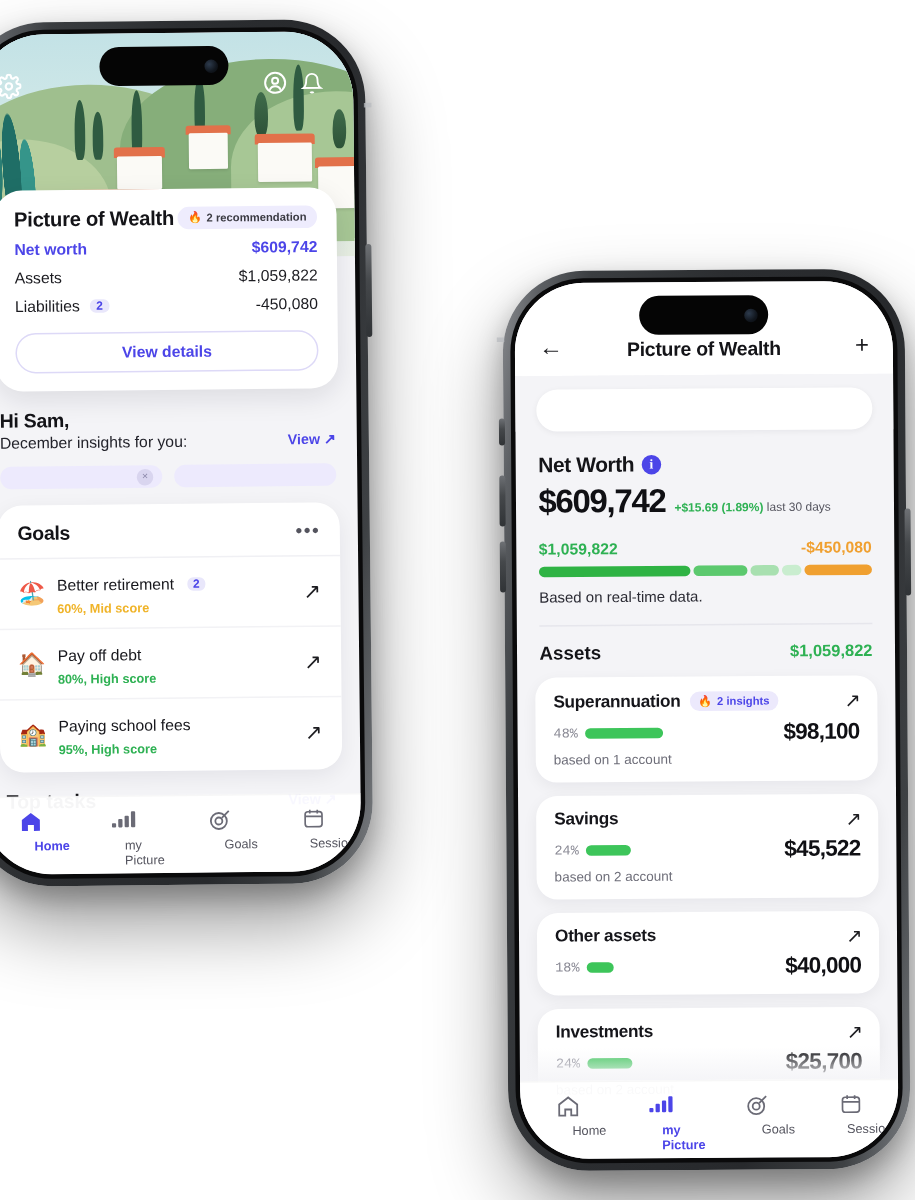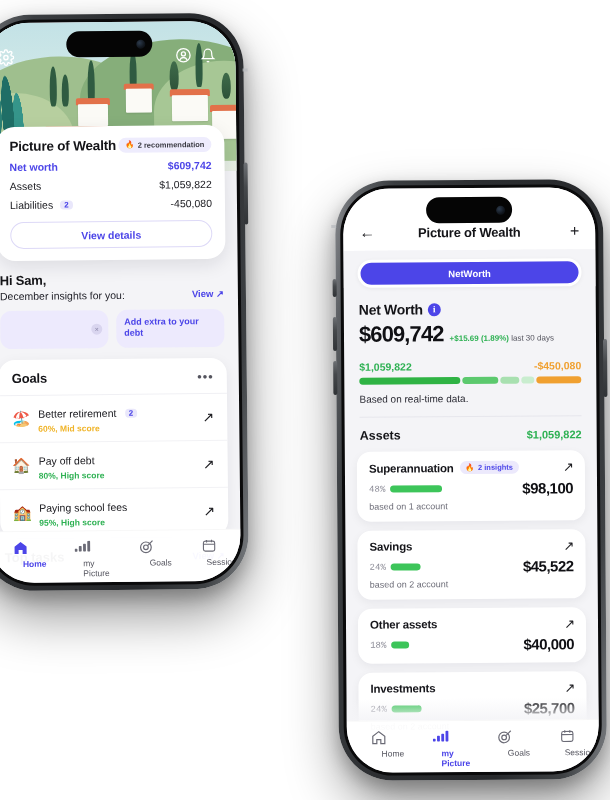--- a/index.html
+++ b/index.html
@@ -361,21 +361,20 @@
               <span class="greet-sub">December insights for you:</span>
               <span class="greet-view">View ↗</span>
             </div>
           </div>
 
           <div class="insights">
             <div class="ins">
               <span class="ins-x">×</span>
             </div>
             <div class="ins">
-              <div class="ins-t">Add extra to your debt</div>
             </div>
           </div>
 
           <div class="goals-card">
             <div class="goals-head">
               <span class="goals-title">Goals</span>
               <span class="dots">•••</span>
             </div>
 
             <div class="goal-row">
@@ -475,21 +474,20 @@
         <div class="scr-body">
 
           <div class="nav2">
             <span class="nav2-ico">←</span>
             <span class="nav2-title">Picture of Wealth</span>
             <span class="nav2-ico" style="text-align:right;">+</span>
           </div>
 
           <div class="seg-wrap">
             <div class="seg">
-              <div class="seg-i on">NetWorth</div>
             </div>
           </div>
 
           <div class="scroll-area">
 
             <div class="nw-block">
               <div class="nw-head">
                 <span class="nw-h">Net Worth</span>
                 <span class="info-dot">i</span>
               </div>

